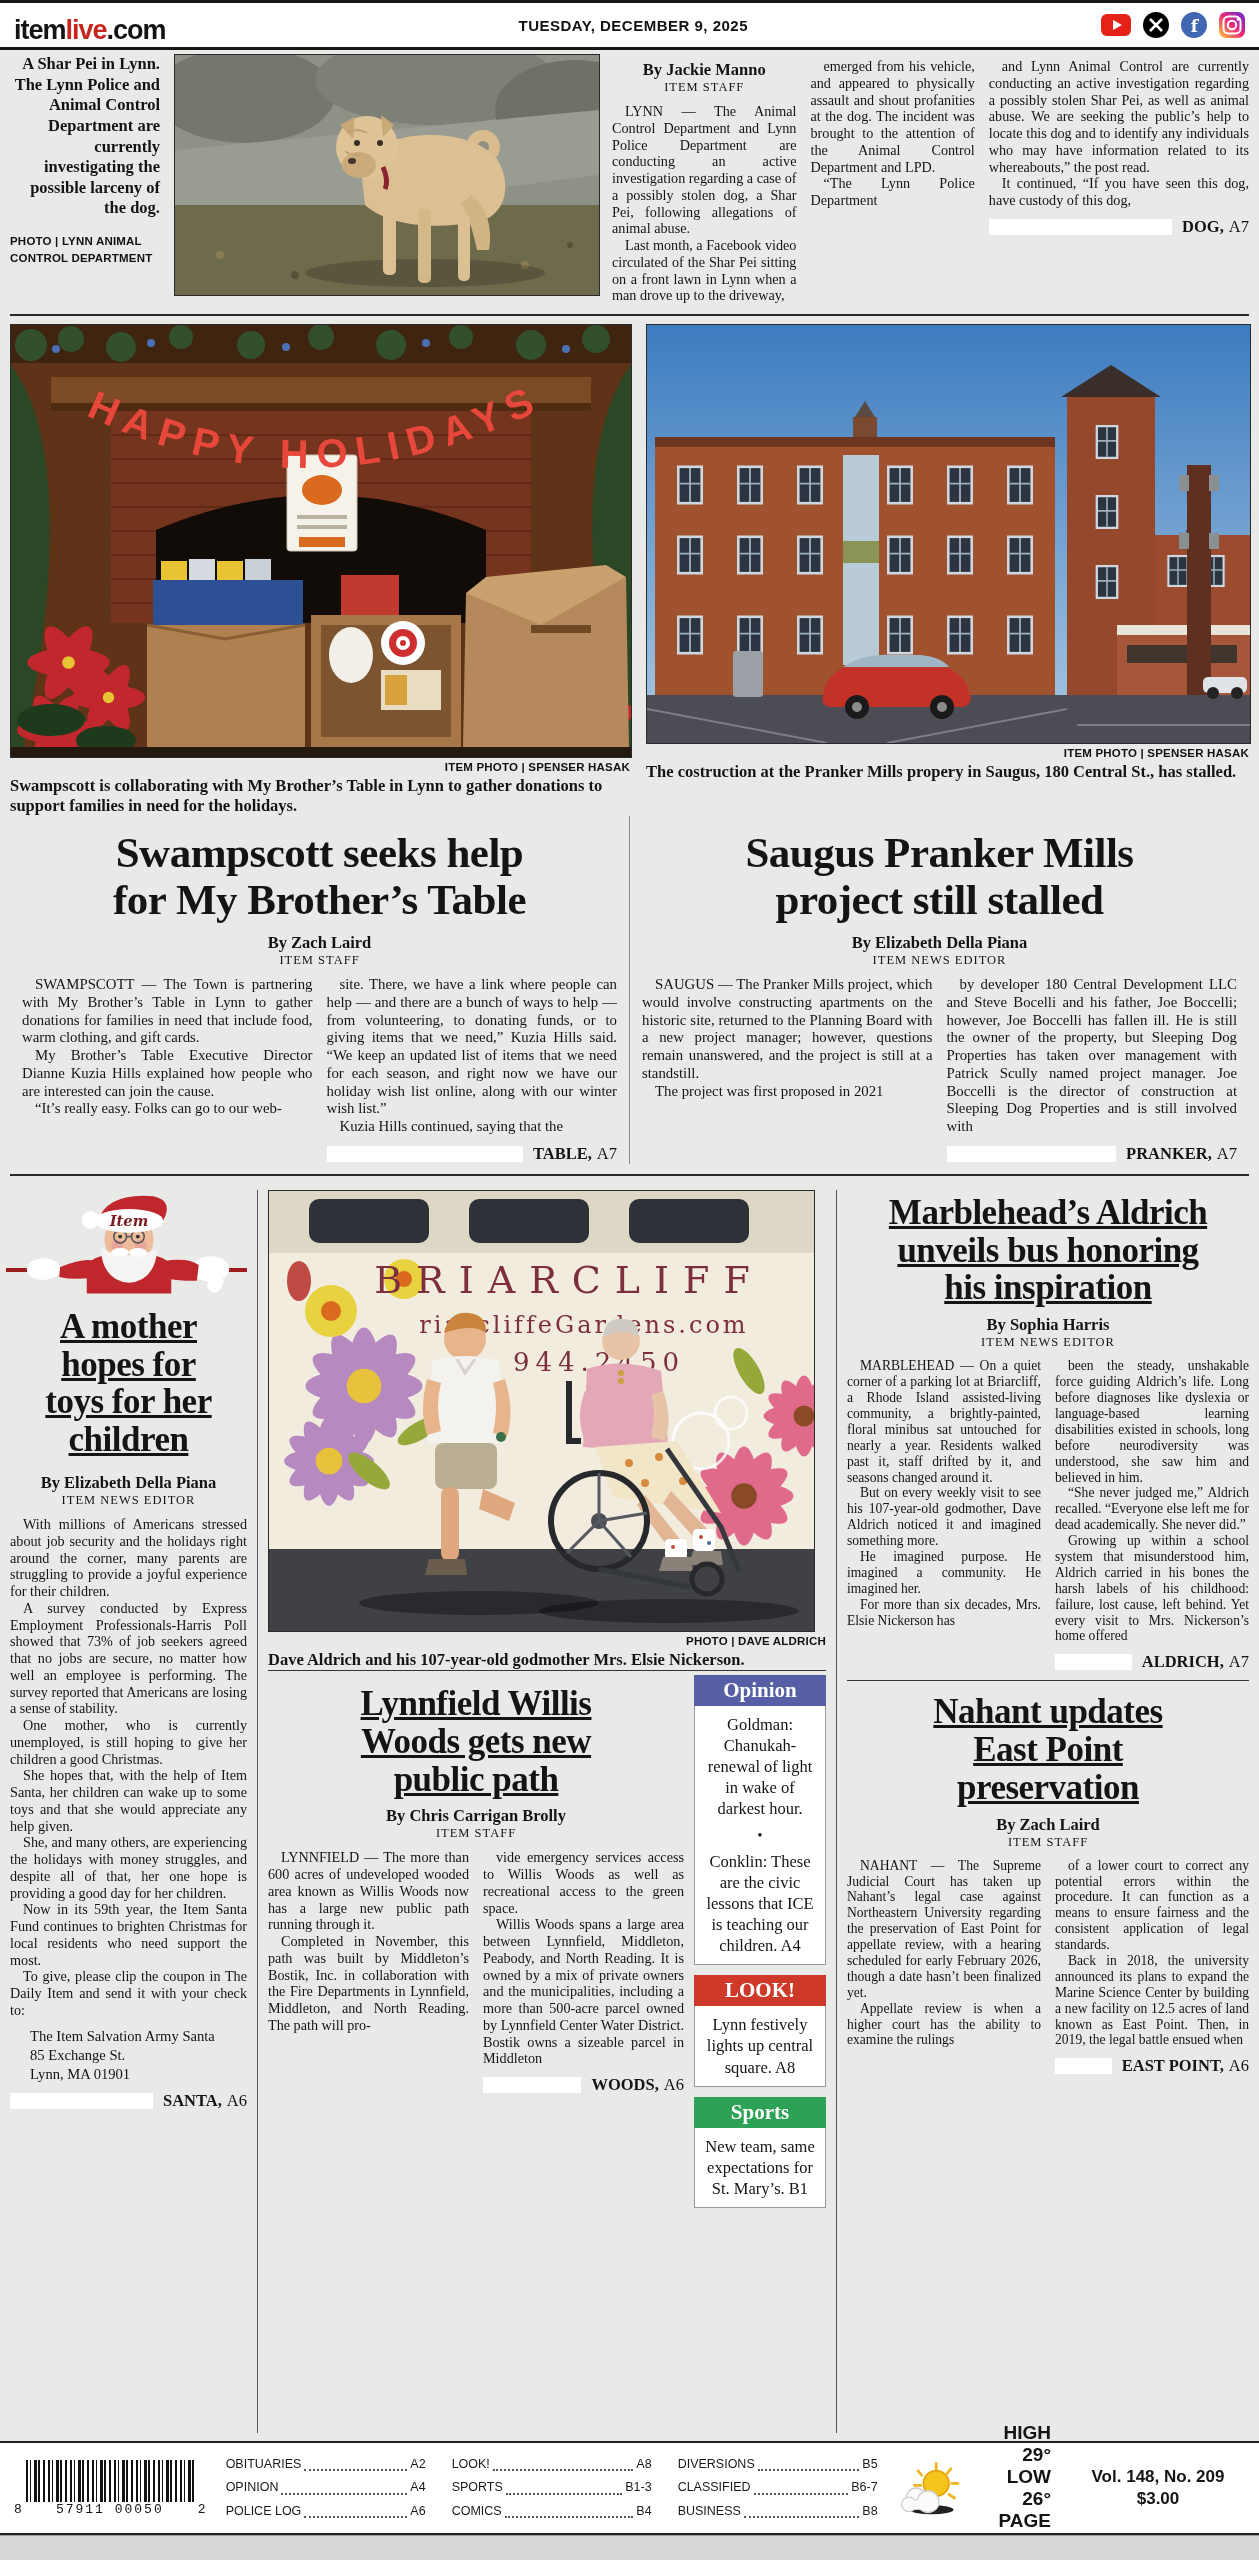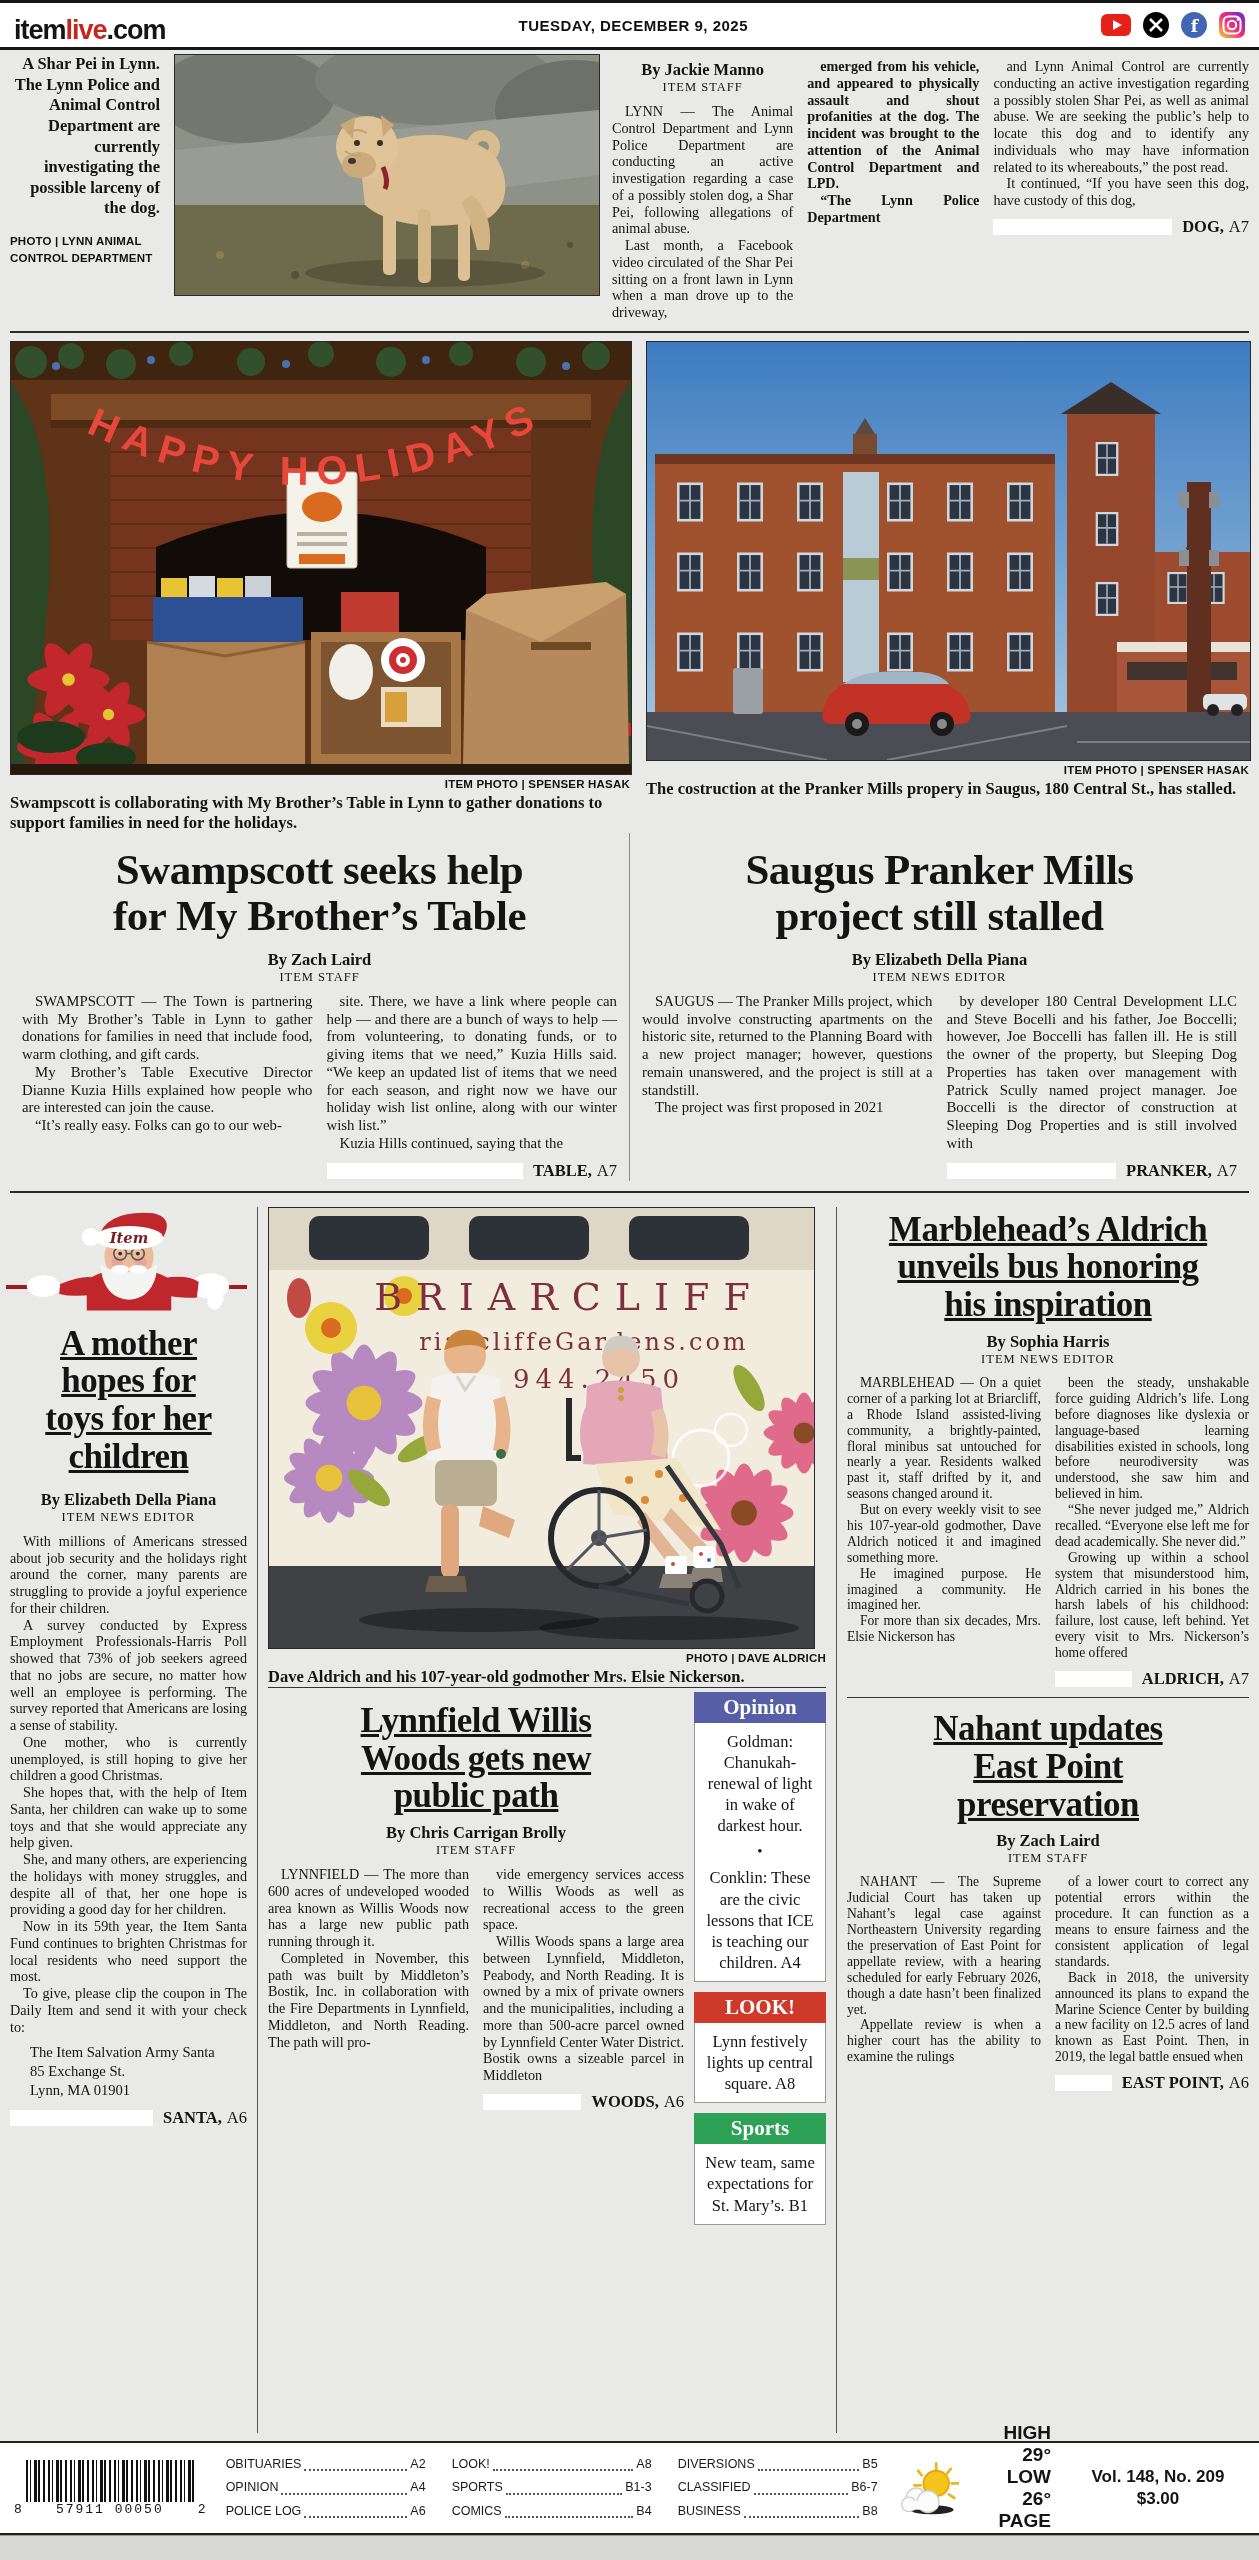--- a/index.html
+++ b/index.html
@@ -191,21 +191,21 @@
       <div class="col">
         <div class="byline">
             <span class="name">By Jackie Manno</span>
             <span class="role">ITEM STAFF</span>
           </div>
         <div class="paras body-s">
             <p>LYNN — The Animal Control Department and Lynn Police Department are conducting an active investigation regarding a case of a possibly stolen dog, a Shar Pei, following allegations of animal abuse.</p>
             <p>Last month, a Facebook video circulated of the Shar Pei sitting on a front lawn in Lynn when a man drove up to the driveway,</p>
           </div>
       </div>
-      <div class="col" style="padding-top:4px;font-weight:bold;">
+      <div class="col" style="padding-top:4px;">
         <div class="paras body-s">
             <p>emerged from his vehicle, and appeared to physically assault and shout profanities at the dog. The incident was brought to the attention of the Animal Control Department and LPD.</p>
             <p>“The Lynn Police Department</p>
           </div>
       </div>
       <div class="col" style="padding-top:4px;">
         <div class="paras body-s">
             <p>and Lynn Animal Control are currently conducting an active investigation regarding a possibly stolen Shar Pei, as well as animal abuse. We are seeking the public’s help to locate this dog and to identify any individuals who may have information related to its whereabouts,” the post read.</p>
             <p>It continued, “If you have seen this dog, have custody of this dog,</p>
           </div>

